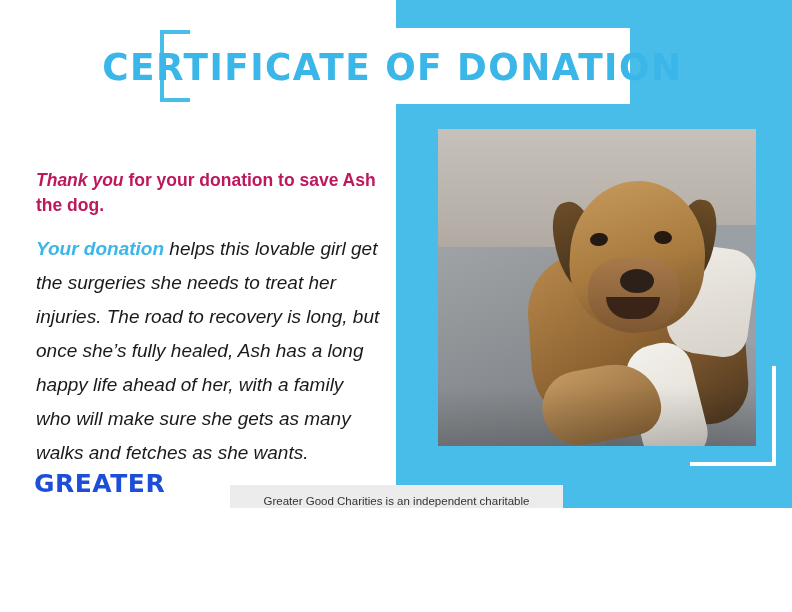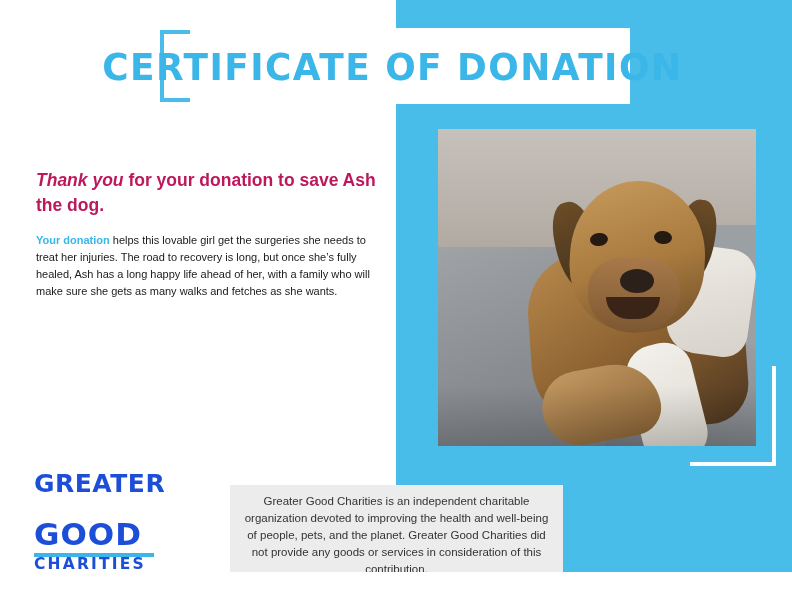--- a/index.html
+++ b/index.html
@@ -9,21 +9,21 @@
   body {
     width: 792px;
     height: 612px;
     font-family: "Liberation Sans", sans-serif;
     background: #ffffff;
     overflow: hidden;
   }
   .page {
     position: relative;
     width: 792px;
-    height: 572px;
+    height: 508px;
     background: #ffffff;
     overflow: hidden;
   }
   
   .blue-panel {
     position: absolute;
     left: 396px;
     top: 0;
     width: 396px;
     height: 612px;
@@ -83,23 +83,24 @@
     font-style: italic;
   }
   .thankyou .reg {
     font-weight: bold;
   }
   .body-copy {
     position: absolute;
     left: 36px;
     top: 232px;
     width: 345px;
-    font-size: 11px;
-    line-height: 17px;
+    font-size: 19px;
+    line-height: 34px;
     color: #1a1a1a;
+    font-style: italic;
   }
   .body-copy .accent {
     color: #3bb6e8;
     font-weight: bold;
   }
   
   .photo-frame {
     position: absolute;
     left: 438px;
     top: 129px;

